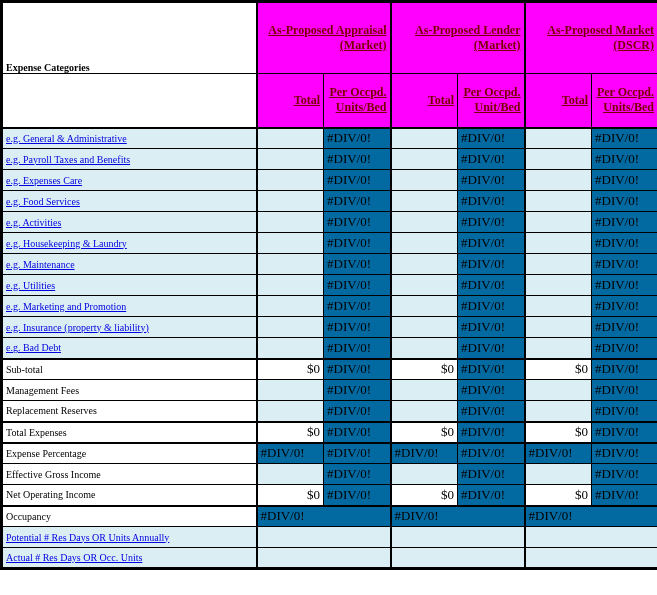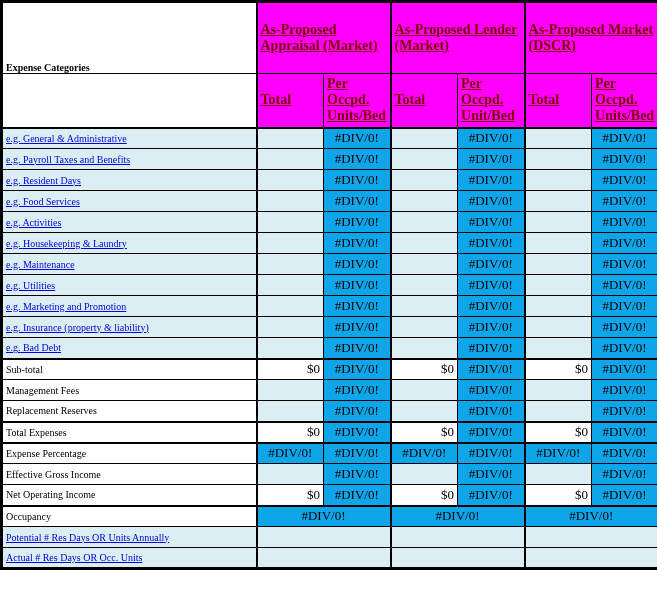--- a/index.html
+++ b/index.html
@@ -33,37 +33,37 @@
     background:#FFFFFF;
     vertical-align:bottom;
     text-align:left;
     font-weight:bold;
     font-size:13.5px;
   }
   .ghead,.shead{
     background:var(--header-bg);
     color:var(--header-text);
     font-weight:bold;
-    text-align:left;
+    text-align:right;
     vertical-align:middle;
-    font-size:14px;
+    font-size:12px;
     white-space:normal;
     text-decoration:underline;
   }
   .subhead td{border-bottom:2px solid var(--border);}
   
   .gstart{border-left:2px solid var(--border);}
   .lbl{border-right:2px solid var(--border);}
   tr.thick-top td{border-top:2px solid var(--border);}
   
   .lbl{background:#FFFFFF;text-align:left;font-size:10px;}
   .bold-row .lbl{font-weight:normal;}
   .link-row .lbl{color:var(--link-text);background:var(--input-bg);text-decoration:underline;}
   .input-cell{background:var(--input-bg);}
-  .err{text-align:center;background:#0ea5e9;}
+  .err{background:#0369a1;}
   .num{text-align:right;background:#FFFFFF;}
   .link-row .input-cell{background:var(--input-bg);}
 </style>
 </head>
 <body>
 
 <table>
   <colgroup>
     <col style="width:255px">
     <col style="width:67px">
@@ -103,21 +103,21 @@
       <tr class="link-row">
         <td class="lbl">e.g. Payroll Taxes and Benefits</td>
         <td class="gstart input-cell"></td>
         <td class="err">#DIV/0!</td>
         <td class="gstart input-cell"></td>
         <td class="err">#DIV/0!</td>
         <td class="gstart input-cell"></td>
         <td class="err">#DIV/0!</td>
       </tr>
       <tr class="link-row">
-        <td class="lbl">e.g. Resident Days</td>
+        <td class="lbl">e.g. Expenses Care</td>
         <td class="gstart input-cell"></td>
         <td class="err">#DIV/0!</td>
         <td class="gstart input-cell"></td>
         <td class="err">#DIV/0!</td>
         <td class="gstart input-cell"></td>
         <td class="err">#DIV/0!</td>
       </tr>
       <tr class="link-row">
         <td class="lbl">e.g. Food Services</td>
         <td class="gstart input-cell"></td>

